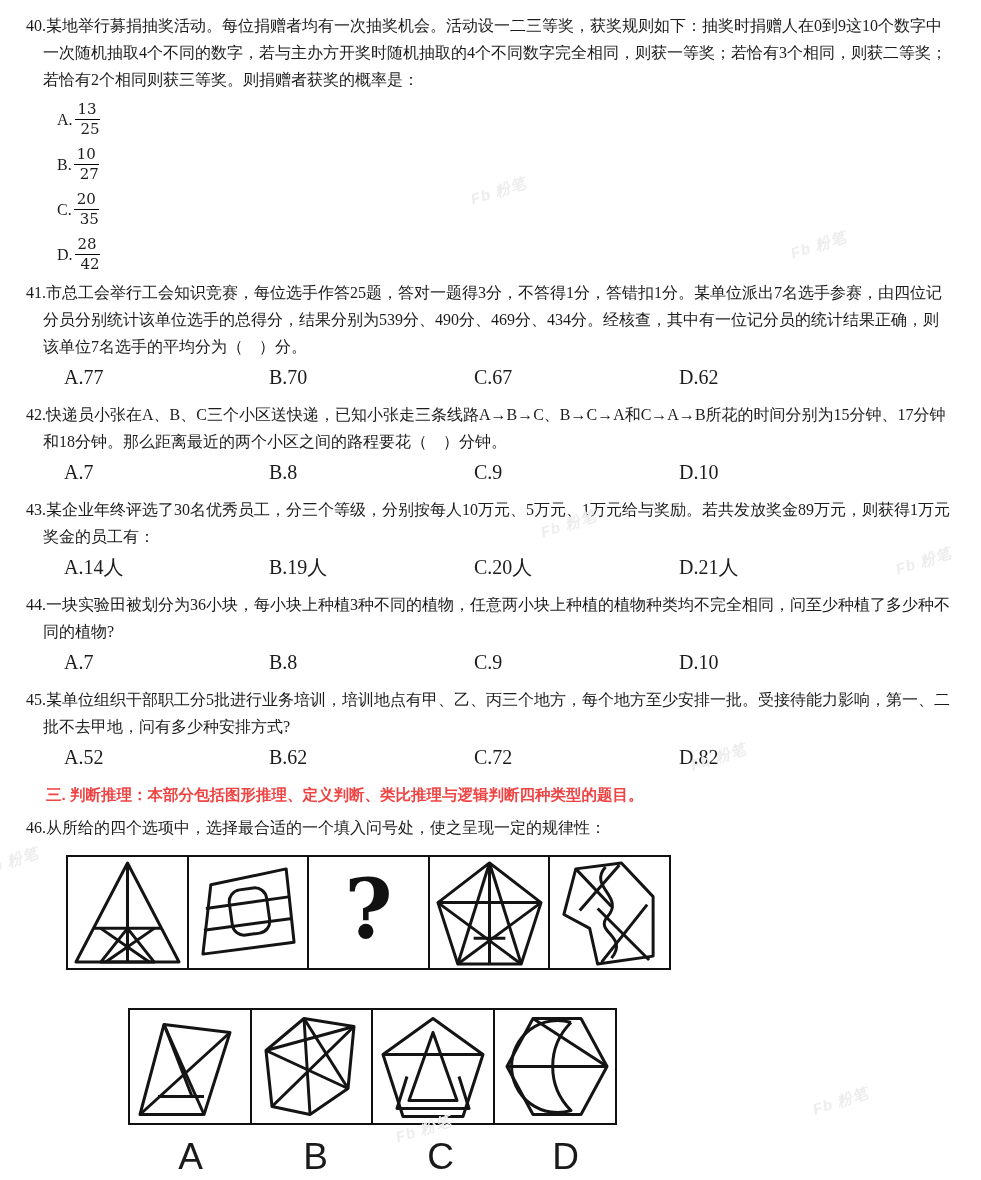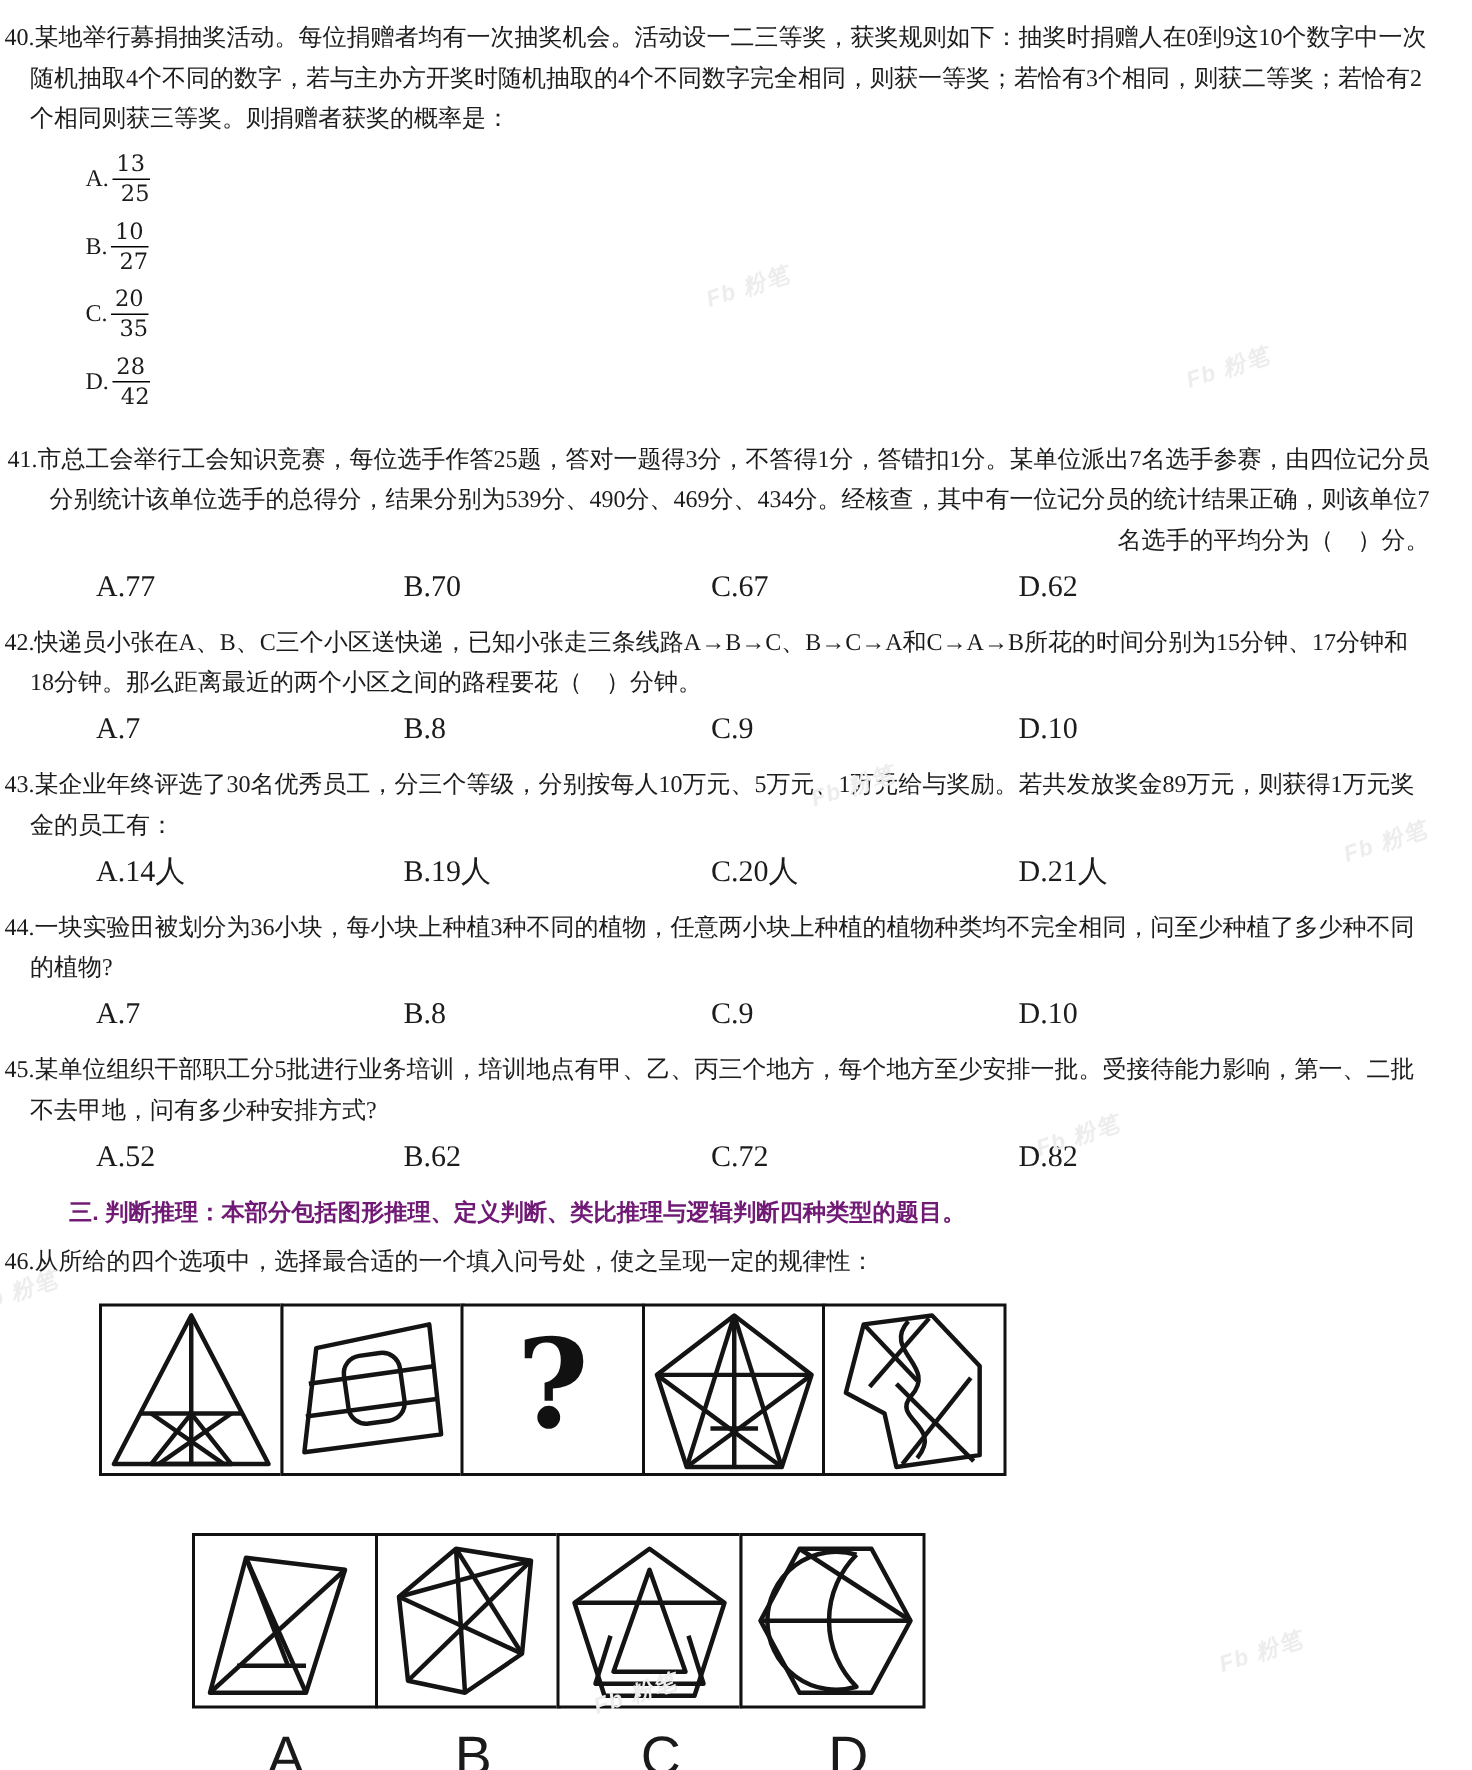--- a/index.html
+++ b/index.html
@@ -9,21 +9,21 @@
     overflow:hidden;
     position:relative;
     font-family:"Liberation Serif","DejaVu Serif",serif;
     color:#1c1c1c;
     -webkit-font-smoothing:antialiased;
   }
   .page{position:relative;padding-top:12px;width:981px;}
   
   .q{
     font-size:16px;line-height:27px;
-    padding-left:20px;padding-right:28px;
+    padding-left:43px;padding-right:28px;
     text-indent:-17px;
     margin:0 0 4px 0;
   }
   .qnum{display:inline;}
   .qtext{display:inline;}
   
   .opts{
     display:grid;
     grid-template-columns:205px 205px 205px auto;
     margin:4px 0 10px 64px;
@@ -37,21 +37,21 @@
     font-size:16px;
   }
   .fraclabel{margin-right:2px;}
   .frac{display:inline-block;text-align:right;line-height:1.12;font-size:15px;font-family:"DejaVu Serif",serif;}
   .frac .num{display:block;padding:0 3px 1px 3px;border-bottom:1.4px solid #000;}
   .frac .den{display:block;padding-top:1px;}
   
   .sechead{
     font-family:"Liberation Sans","DejaVu Sans",sans-serif;
     font-weight:700;font-size:15.5px;line-height:27px;
-    margin:8px 0 6px 46px;color:#701a75;
+    margin:8px 0 6px 46px;color:#ef4444;
   }
   
   .figrow1{display:flex;margin:14px 0 0 66px;}
   .figrow2{display:flex;margin:38px 0 0 128px;}
   .figcell{
     width:119px;height:111px;
     border:2.5px solid #111;
     margin-left:-2.5px;
     background:#fff;
     display:flex;align-items:center;justify-content:center;
@@ -113,21 +113,21 @@
     </span>
   </div>
   <div class="fracopt">
     <span class="fraclabel">D.</span>
     <span class="frac">
       <span class="num">28</span>
       <span class="den">42</span>
     </span>
   </div>
 
-  <p class="q" style="margin-top:16px;text-align:right;"><span class="qnum">41.</span><span class="qtext">市总工会举行工会知识竞赛，每位选手作答25题，答对一题得3分，不答得1分，答错扣1分。某单位派出7名选手参赛，由四位记分员分别统计该单位选手的总得分，结果分别为539分、490分、469分、434分。经核查，其中有一位记分员的统计结果正确，则该单位7名选手的平均分为（　）分。</span></p>
+  <p class="q" style="margin-top:2px;"><span class="qnum">41.</span><span class="qtext">市总工会举行工会知识竞赛，每位选手作答25题，答对一题得3分，不答得1分，答错扣1分。某单位派出7名选手参赛，由四位记分员分别统计该单位选手的总得分，结果分别为539分、490分、469分、434分。经核查，其中有一位记分员的统计结果正确，则该单位7名选手的平均分为（　）分。</span></p>
   <div class="opts">
     <span class="opt">A.77</span>
     <span class="opt">B.70</span>
     <span class="opt">C.67</span>
     <span class="opt">D.62</span>
   </div>
 
   <p class="q"><span class="qnum">42.</span><span class="qtext">快递员小张在A、B、C三个小区送快递，已知小张走三条线路A→B→C、B→C→A和C→A→B所花的时间分别为15分钟、17分钟和18分钟。那么距离最近的两个小区之间的路程要花（　）分钟。</span></p>
   <div class="opts">
     <span class="opt">A.7</span>

